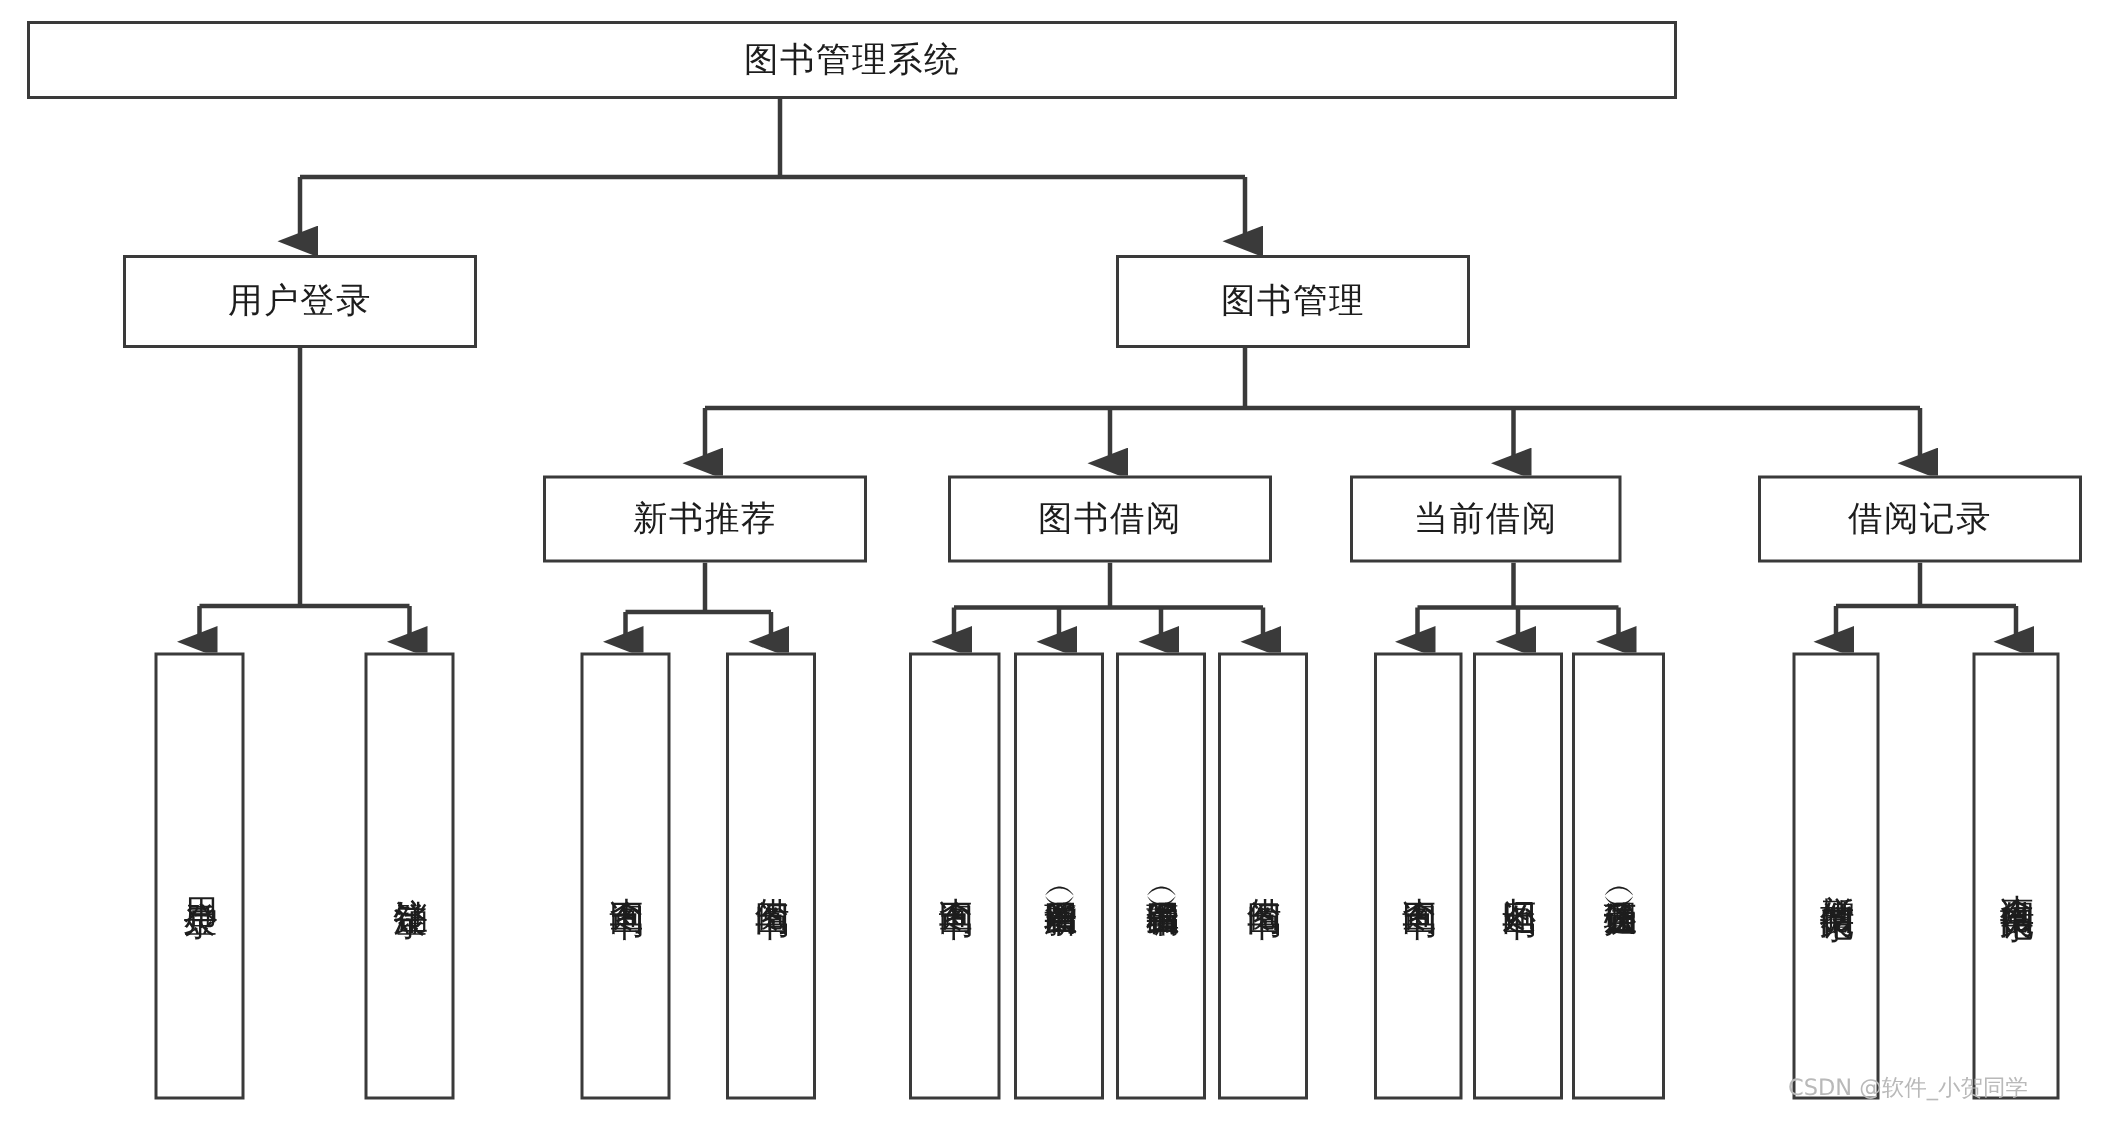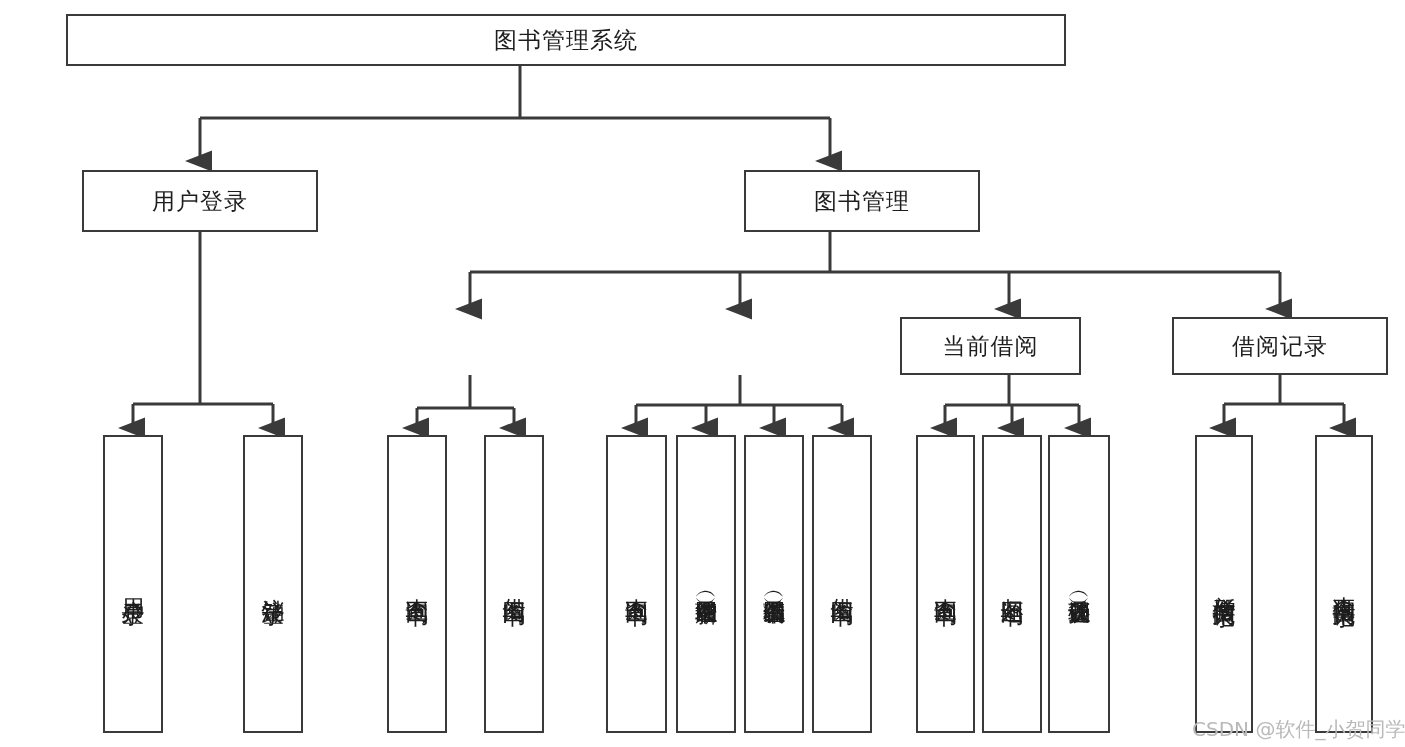--- a/index.html
+++ b/index.html
@@ -58,21 +58,21 @@
     max-height: 100%;
   }
   .node.vert.tall .label {
     font-size: 22px;
     letter-spacing: 0px;
     line-height: 1.02;
   }
   .watermark {
     position: absolute;
     color: #b9b9b9;
-    font-size: 20px;
+    font-size: 15px;
     white-space: nowrap;
     font-family: "DejaVu Sans", "Liberation Sans", sans-serif;
   }
 </style>
 </head>
 <body>
 
 <div id="canvas">
 
   <svg class="edges" viewBox="0 0 1405 747" xmlns="http://www.w3.org/2000/svg">
@@ -118,31 +118,37 @@
       <path d="M1012,405 L1012,427" marker-end="url(#arrow)"></path>
       <path d="M1079,405 L1079,427" marker-end="url(#arrow)"></path>
 
       <path d="M1280,375 L1280,404"></path>
       <path d="M1224,404 L1344,404"></path>
       <path d="M1224,404 L1224,427" marker-end="url(#arrow)"></path>
       <path d="M1344,404 L1344,427" marker-end="url(#arrow)"></path>
     </g>
   </svg>
 
-  <div class="node horiz" style="left: 18px; top: 14px; width: 1000px; height: 52px; margin-left: 48px;">
+  <div class="node horiz" style="left: 18px; top: 14px; width: 1100px; height: 52px;">
     <span class="label">图书管理系统</span>
   </div>
 
   <div class="node horiz" style="left: 82px; top: 170px; width: 236px; height: 62px;">
     <span class="label">用户登录</span>
   </div>
   <div class="node horiz" style="left: 744px; top: 170px; width: 236px; height: 62px;">
     <span class="label">图书管理</span>
   </div>
 
+  <div class="node horiz" style="left: 362px; top: 317px; width: 216px; height: 58px;">
+    <span class="label">新书推荐</span>
+  </div>
+  <div class="node horiz" style="left: 632px; top: 317px; width: 216px; height: 58px;">
+    <span class="label">图书借阅</span>
+  </div>
   <div class="node horiz" style="left: 900px; top: 317px; width: 181px; height: 58px;">
     <span class="label">当前借阅</span>
   </div>
   <div class="node horiz" style="left: 1172px; top: 317px; width: 216px; height: 58px;">
     <span class="label">借阅记录</span>
   </div>
 
   <div class="node vert" style="left: 103px; top: 435px; width: 60px; height: 298px;">
     <span class="label">用户登录</span>
   </div>

